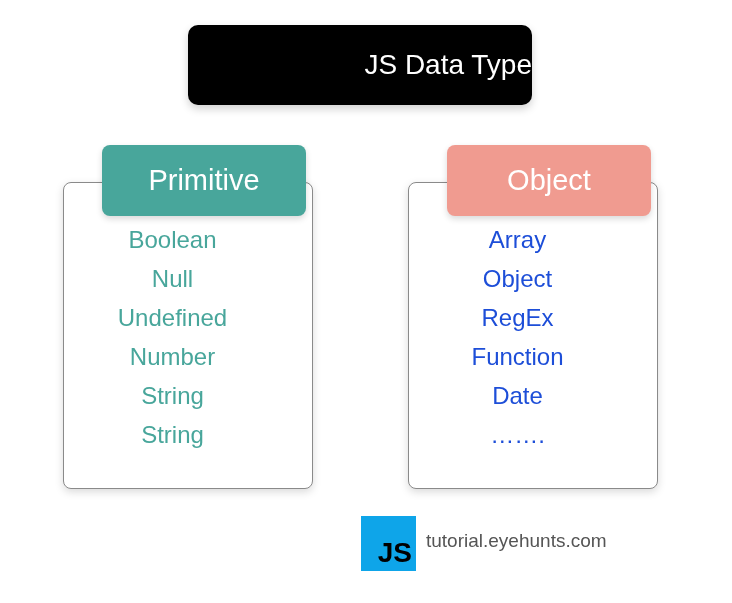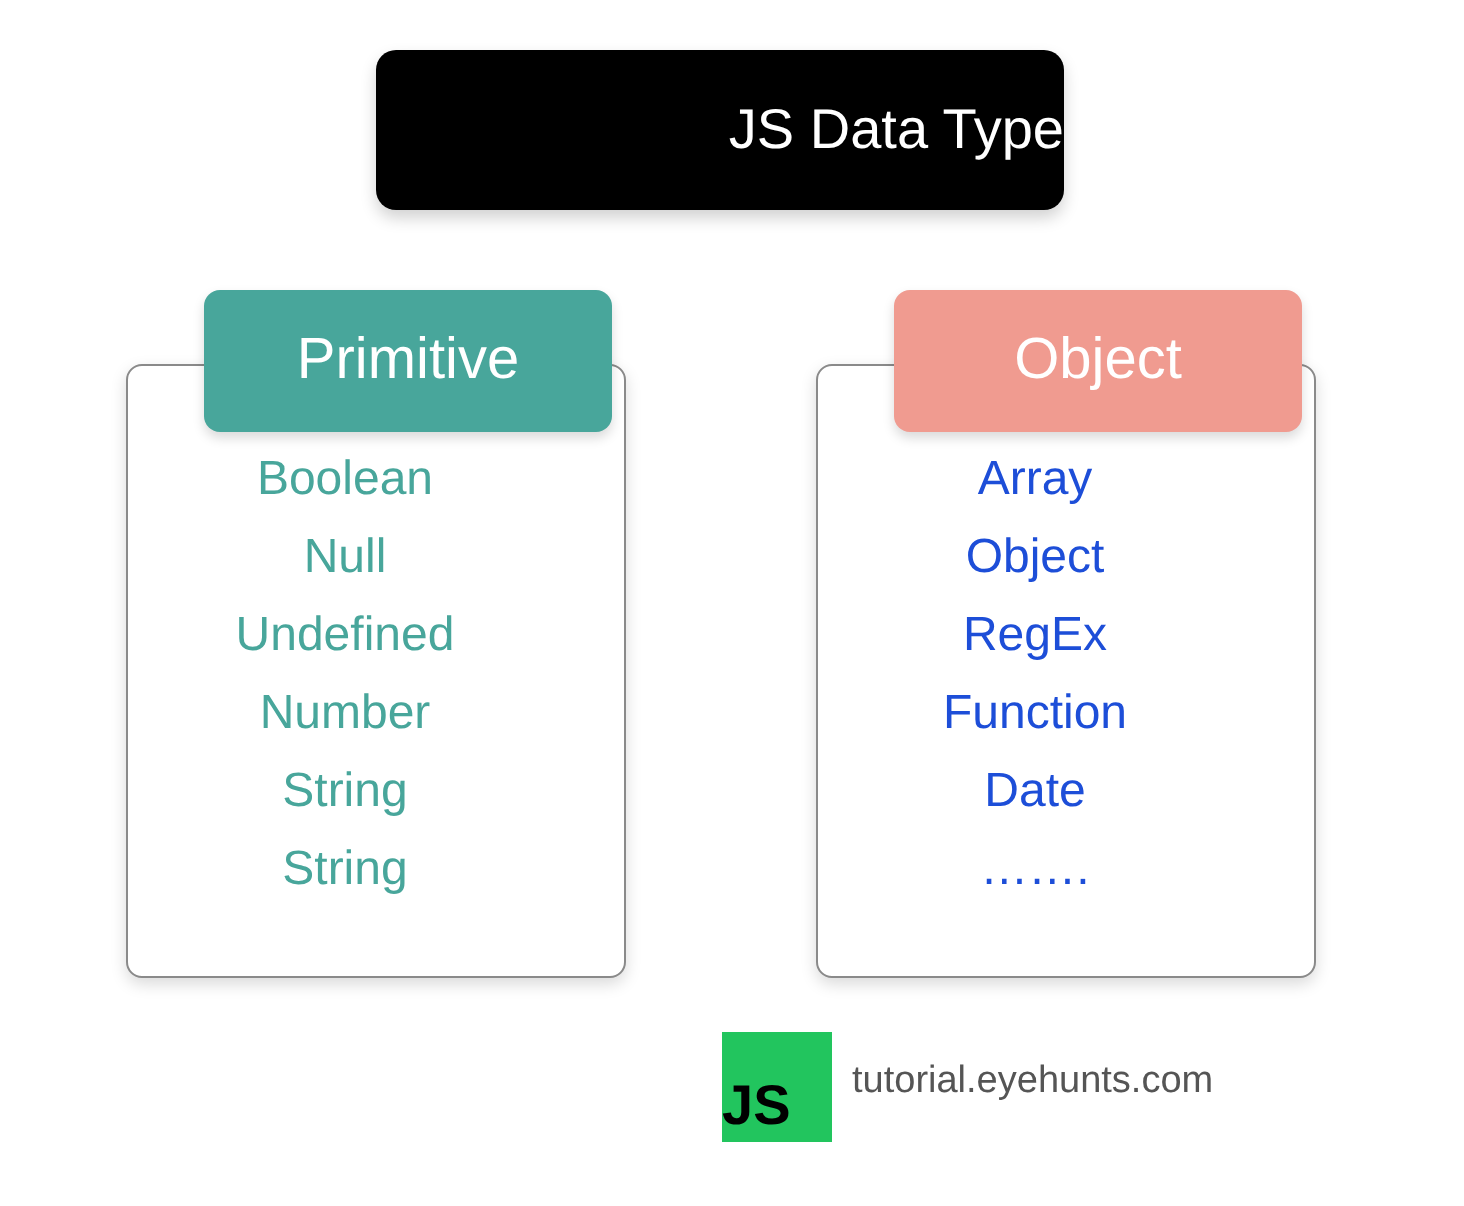--- a/index.html
+++ b/index.html
@@ -34,21 +34,21 @@
     .tag.object { left: 447px; background: #f09b90; }
     .items {
       position: absolute; top: 220px; width: 219px; margin: 0; padding: 0;
       list-style: none; text-align: center; font-size: 24px; z-index: 3;
     }
     .items li { height: 39px; line-height: 39px; }
     .items.left { left: 63px; color: #48a69b; }
     .items.right { left: 408px; color: #1d4ed8; }
     .footer-logo {
       position: absolute; left: 361px; top: 516px; width: 55px; height: 55px;
-      background: #22c55e; display: flex; align-items: flex-end; justify-content: flex-start;
+      background: #0ea5e9; display: flex; align-items: flex-end; justify-content: flex-end;
       box-sizing: border-box; padding: 0 4px 2px 0;
       font-weight: bold; font-size: 28px; color: #000;
     }
     .footer-url {
       position: absolute; left: 426px; top: 530px; font-size: 19px; color: #555;
     }
   </style>
 </head>
 <body>
 

